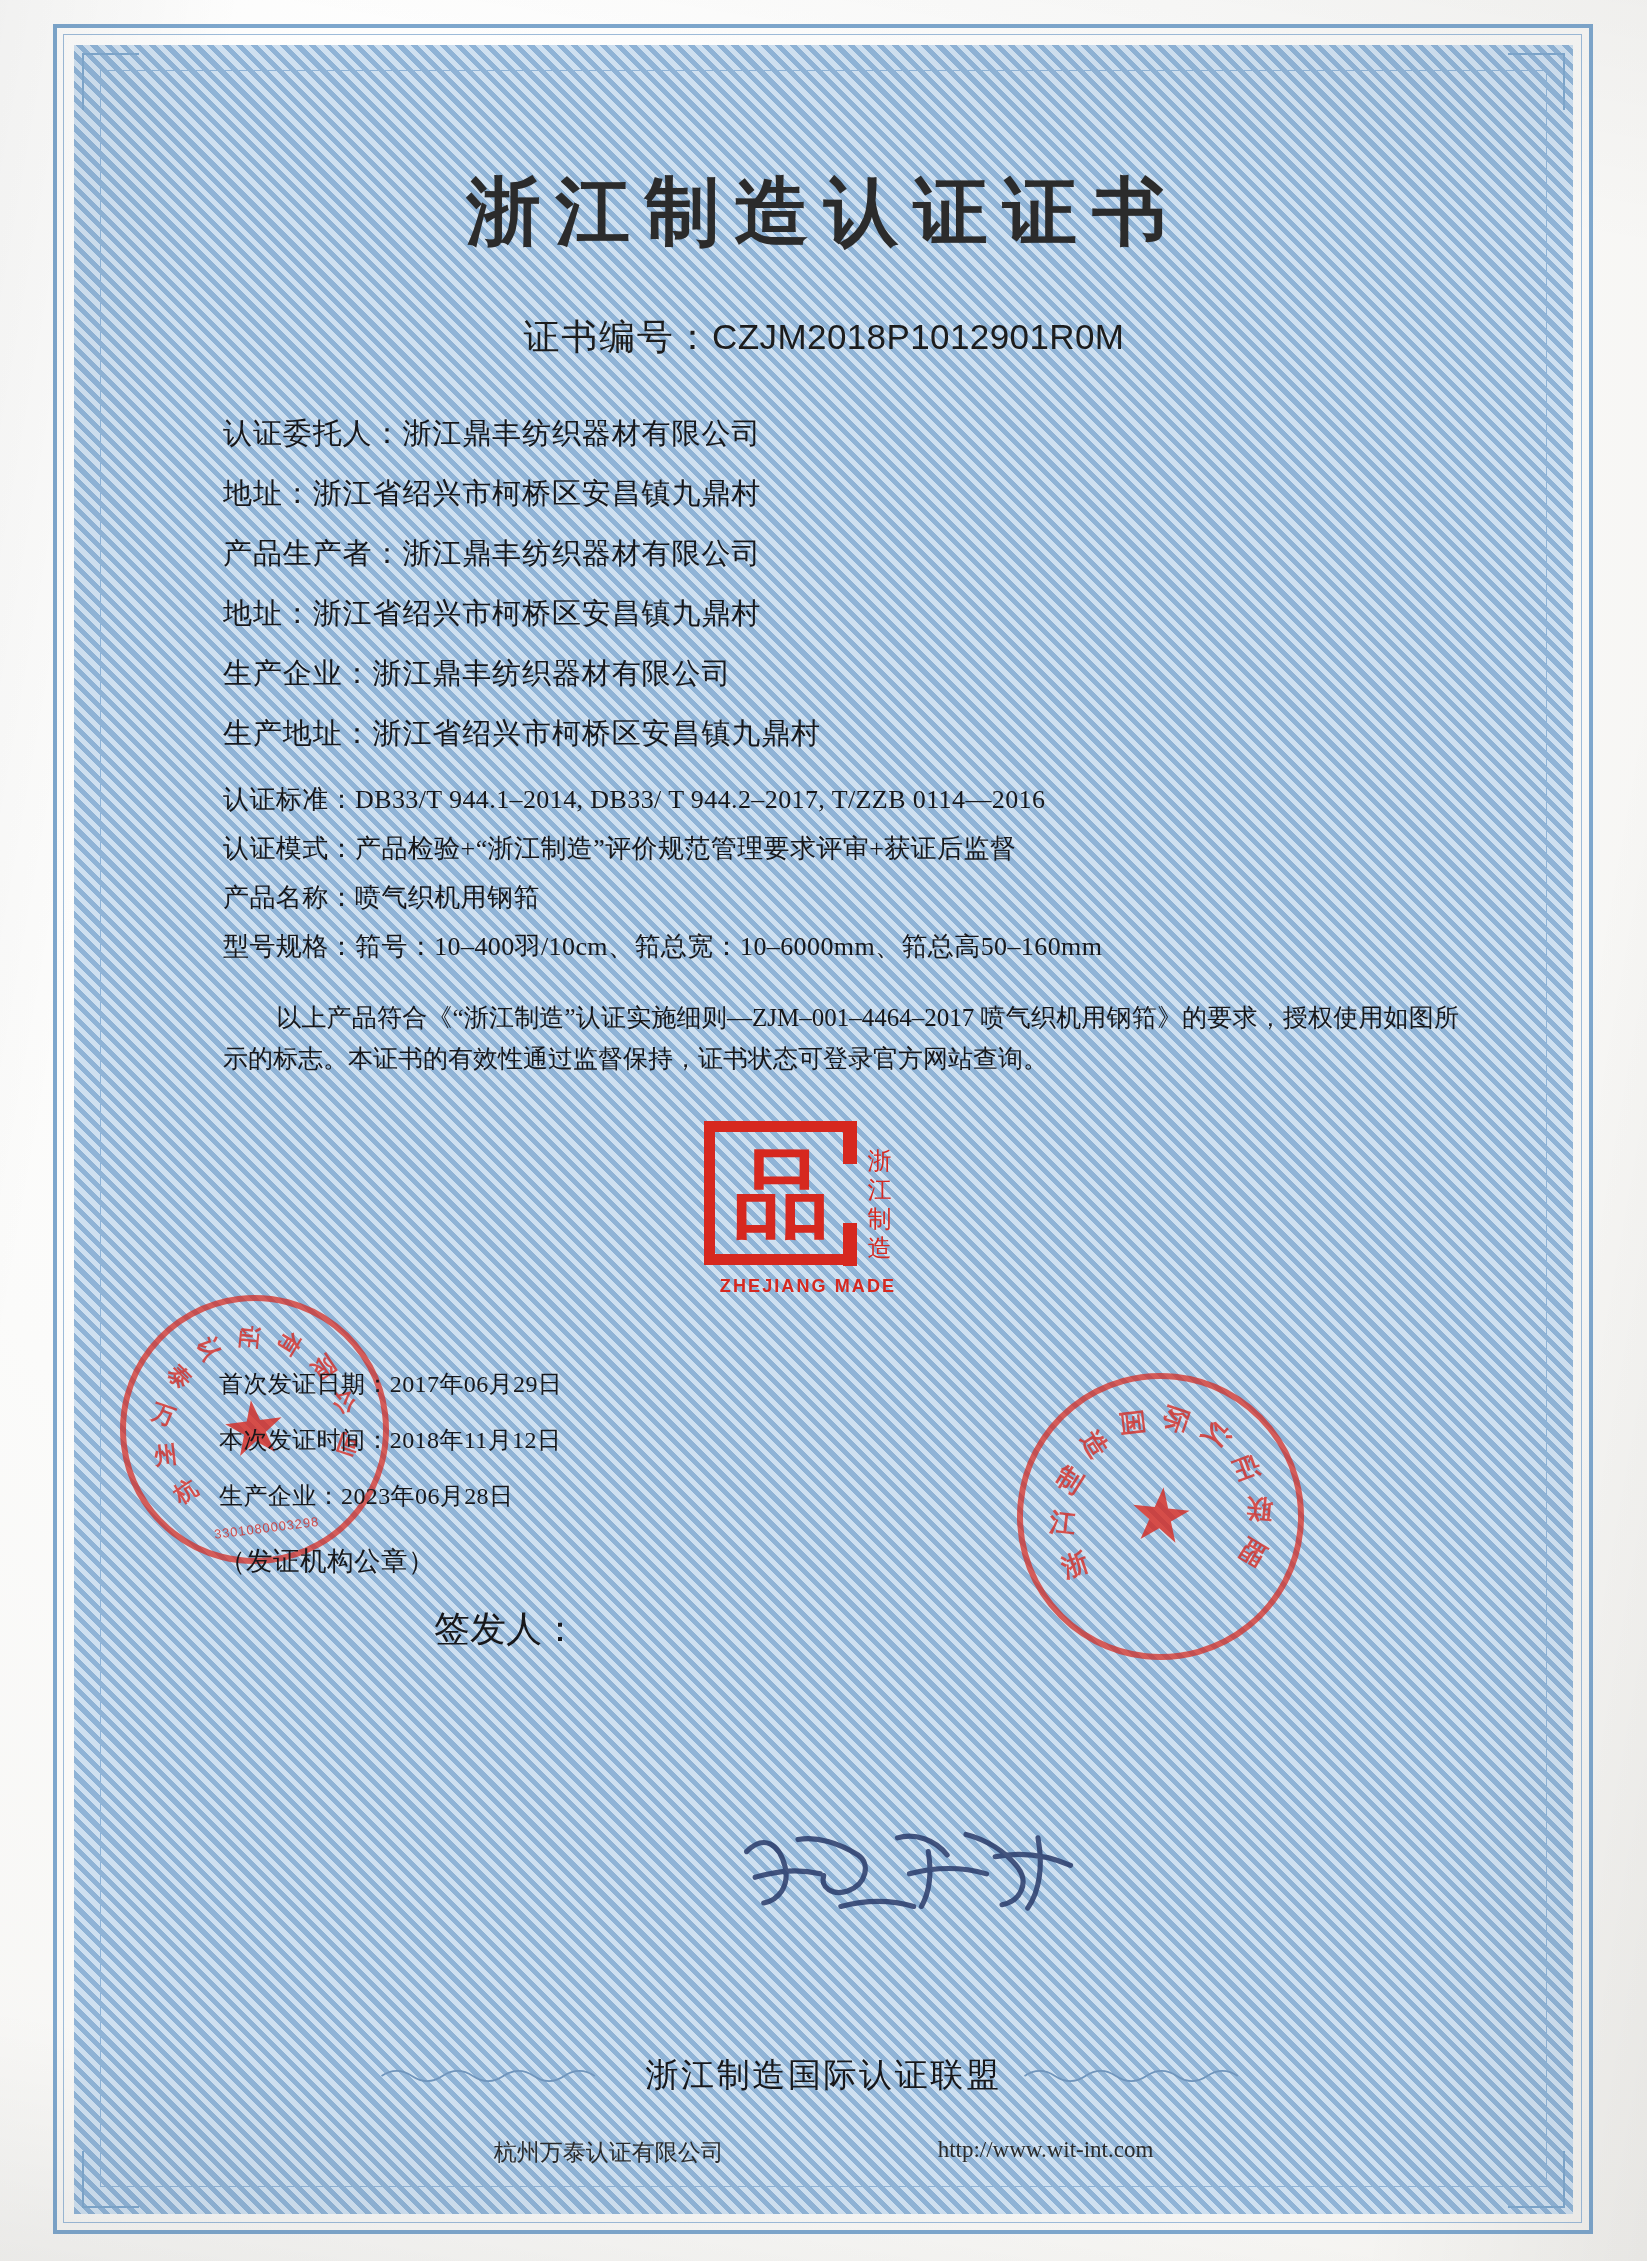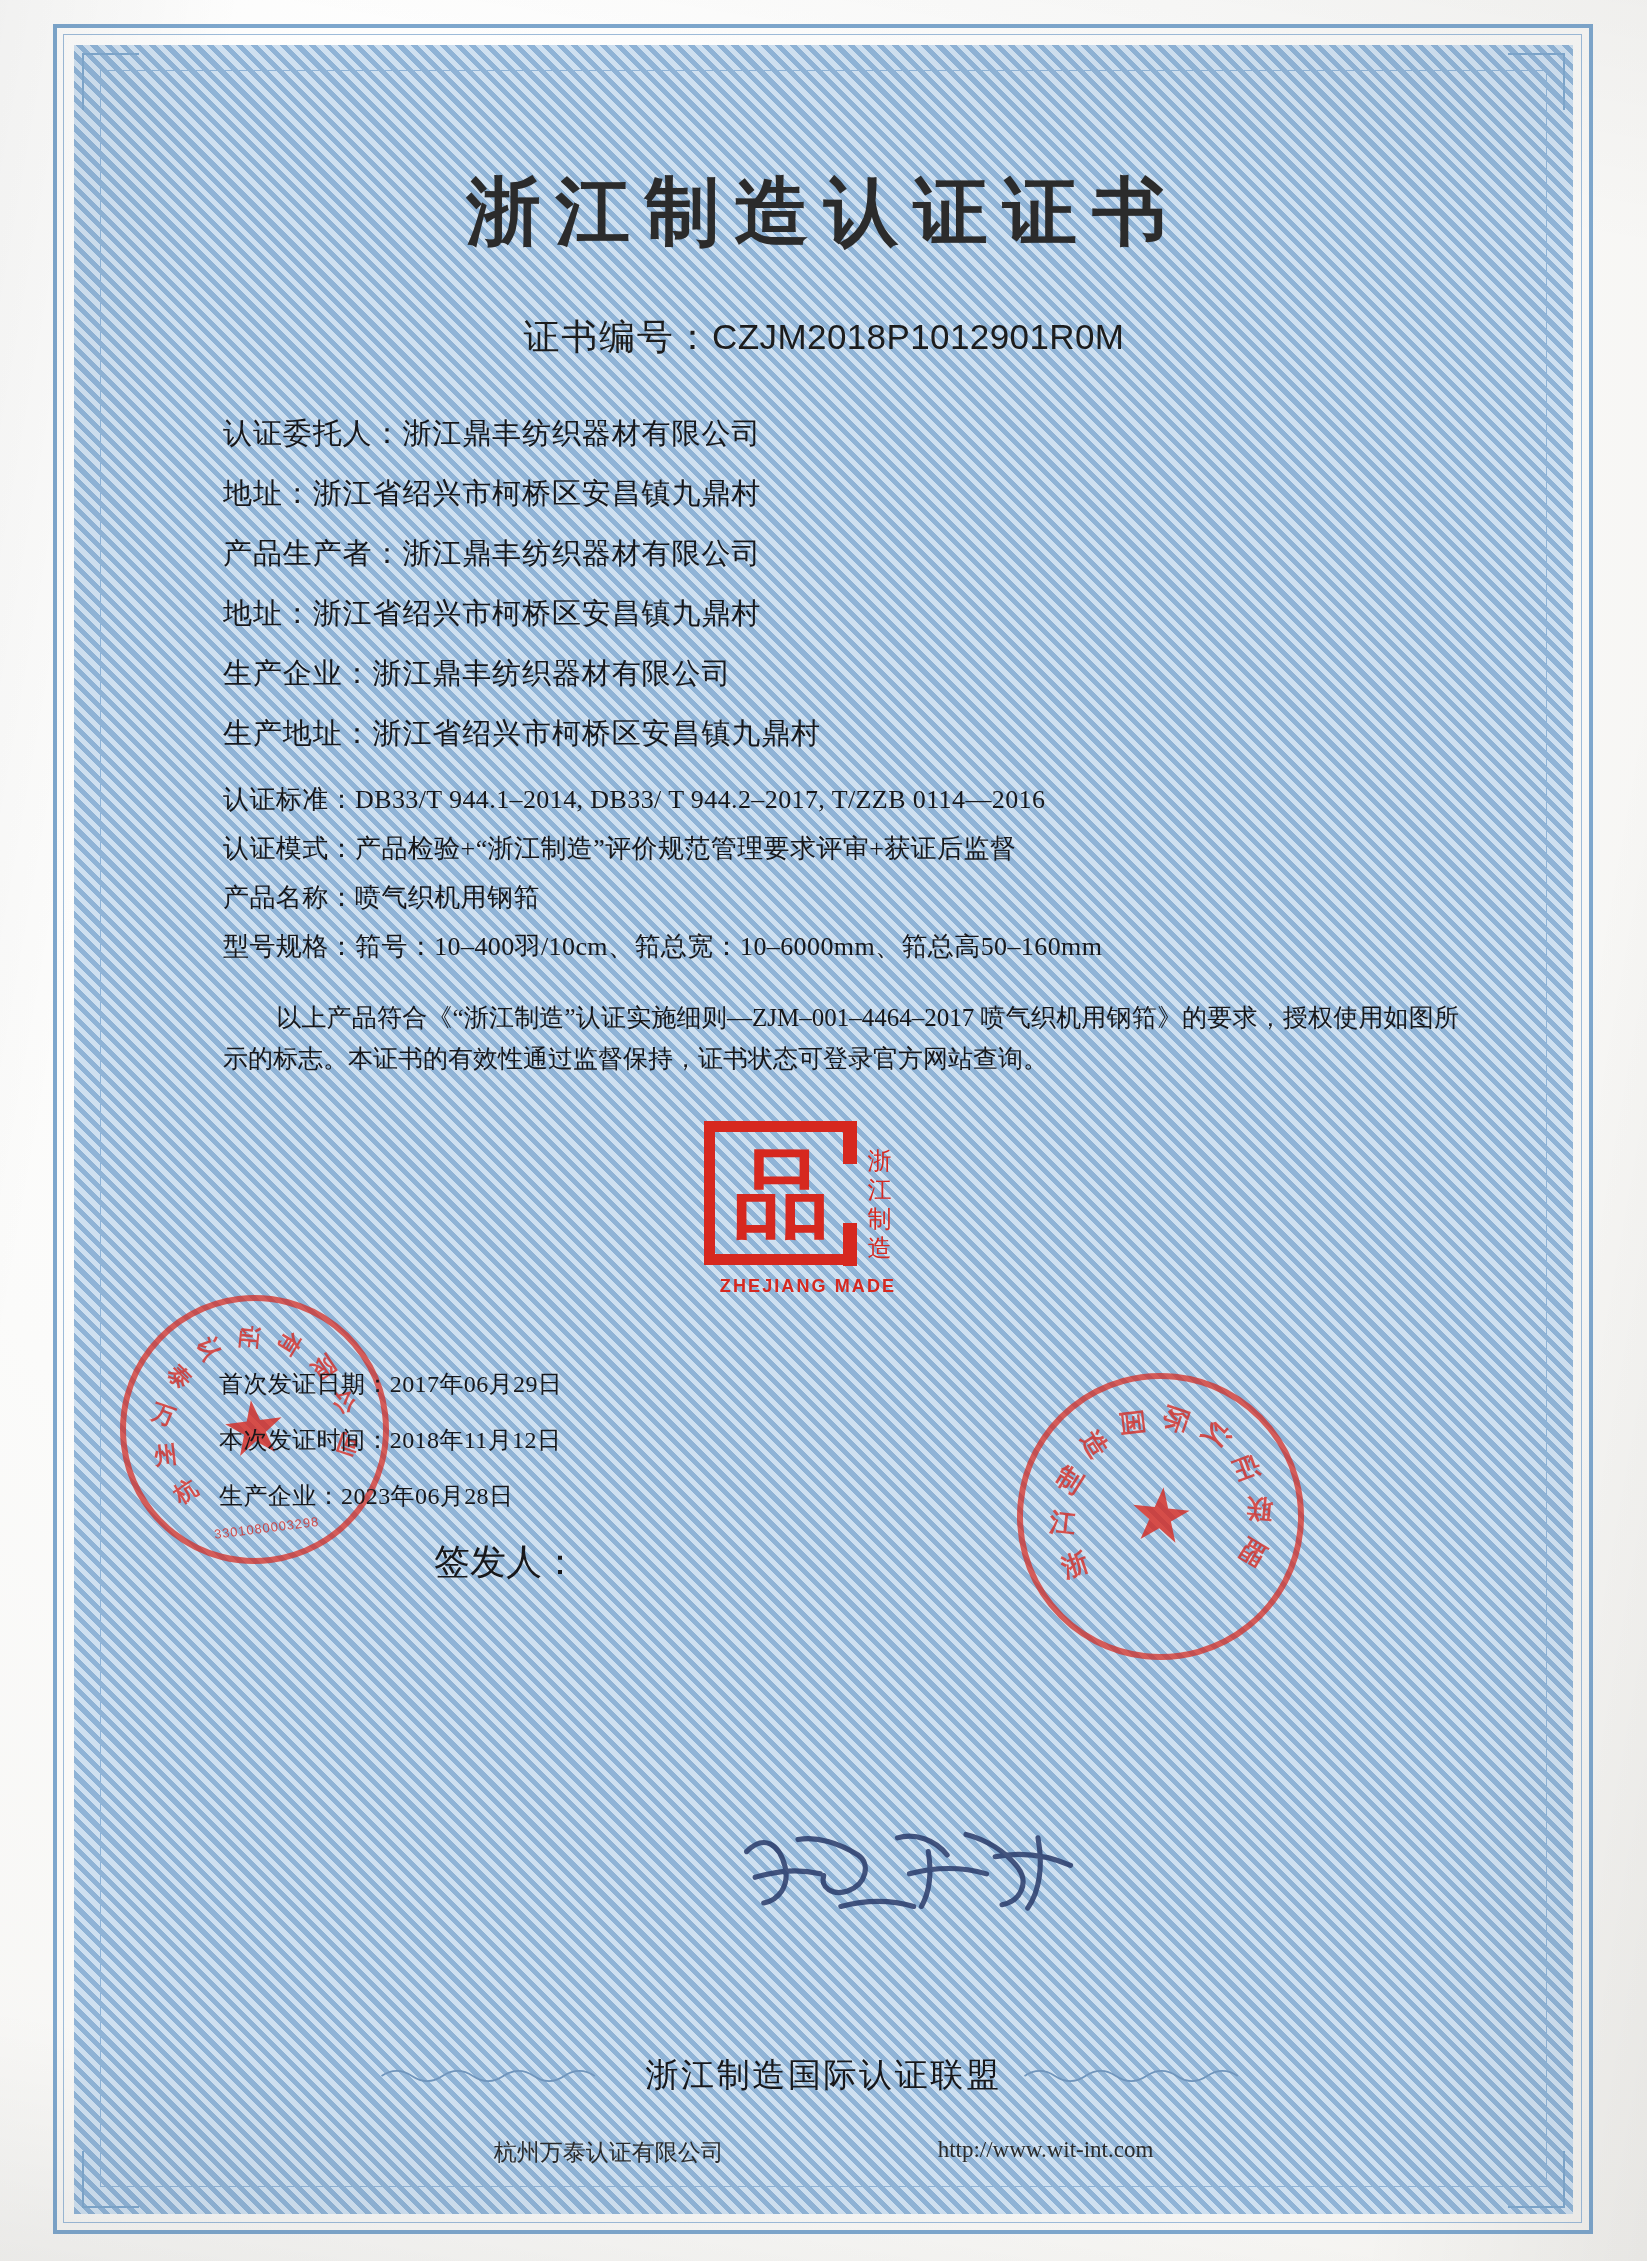--- a/index.html
+++ b/index.html
@@ -455,20 +455,21 @@
     <div class="dates">
       <div class="date-line">
         <span>首次发证日期：</span><span>2017年06月29日</span>
       </div>
       <div class="date-line">
         <span>本次发证时间：</span><span>2018年11月12日</span>
       </div>
       <div class="date-line">
         <span>生产企业：</span><span>2023年06月28日</span>
       </div>
+      <div class="seal-note">（发证机构公章）</div>
     </div>
 
     <div class="signer-row">
       <span>签发人：</span>
     </div>
 
   </div>
 
   <div class="seal seal-left">
     <div class="star">★</div>

